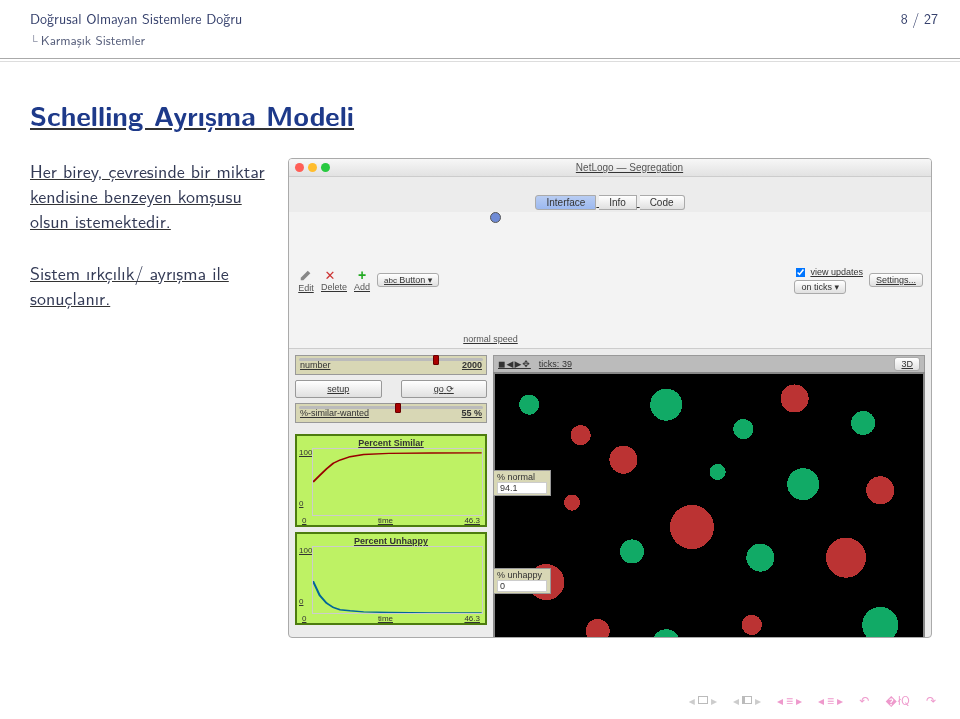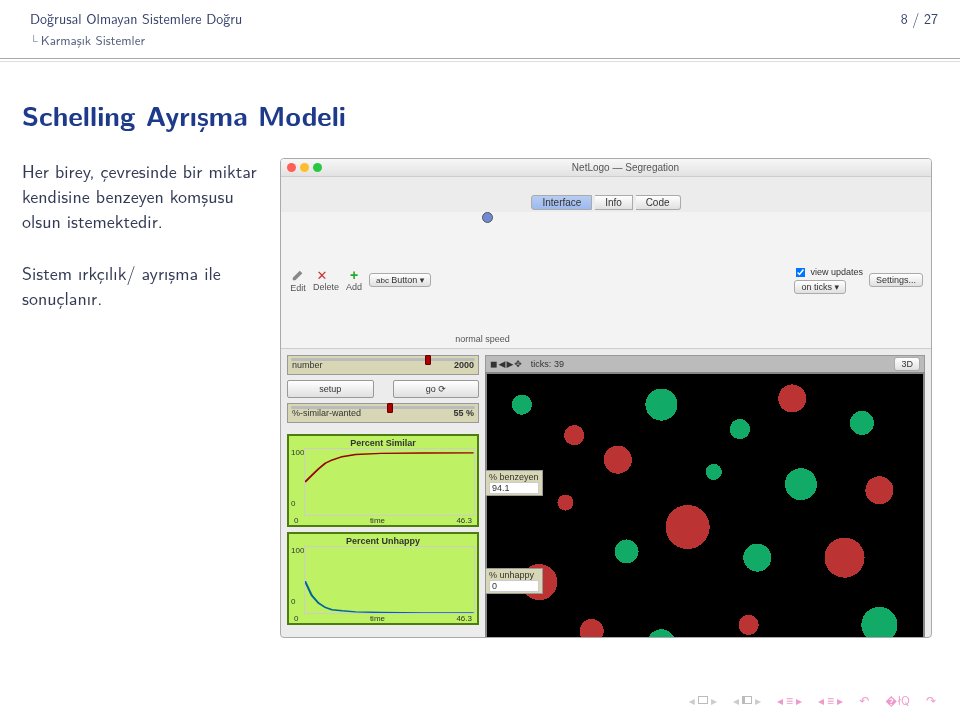--- a/index.html
+++ b/index.html
@@ -14,21 +14,21 @@
   
   .header { padding: 8px 22px 6px 30px; }
   .header-top { display: flex; justify-content: space-between; align-items: flex-start; font-size: 14px; color: #333a55; }
   .nav-title { color: #35406c; }
   .page-num { color: #35406c; }
   .sub-nav { font-size: 13px; color: #555d7a; margin-top: 2px; display: flex; align-items: center; gap: 3px; }
   .sub-nav .angle { font-size: 11px; opacity: .7; }
   .hr { border: none; border-top: 1px solid #aaa; margin: 3px 0 2px; }
   .hr2 { border: none; border-top: 1px solid #ddd; }
   
-  .main { padding: 20px 28px 0 22px; }
+  .main { padding: 20px 28px 0 30px; text-decoration: underline; }
   .frametitle { font-size: 28px; color: #1e3a8a; margin: 12px 0 24px 0; }
   .content { display: flex; gap: 22px; }
   .left { flex: 0 0 236px; font-size: 18px; color: #333a55; line-height: 1.4; }
   .left p { margin-bottom: 26px; }
   
   .nl-window {
     flex: 1; position: relative;
     background: #ececec; border: 1px solid #aaa; border-radius: 4px;
     font-family: Arial, sans-serif; font-size: 10px; color: #333;
     height: 480px;
@@ -254,21 +254,21 @@
                 <polyline points="0,30 4,24 8,18 12,13 16,10 22,7 30,5 45,4 70,3.6 100,3.5" fill="none" stroke="#900" stroke-width="1.3"></polyline>
               </svg>
             </div>
             <div class="axlabels">
                 <span>0</span>
                 <span>time</span>
                 <span>46.3</span>
               </div>
 
             <div class="nl-monitor" style="right:-66px; top:34px;">
-              <span>% benzeyen</span>
+              <span>% normal</span>
               <span class="mval">94.1</span>
             </div>
           </div>
 
           <div class="nl-plot">
             <div class="nl-plot-title">Percent Unhappy</div>
             <div style="display:flex;">
               <div style="display:flex;flex-direction:column;justify-content:space-between;font-size:8px;height:60px;">
                   <span>100</span>
                   <span>0</span>

